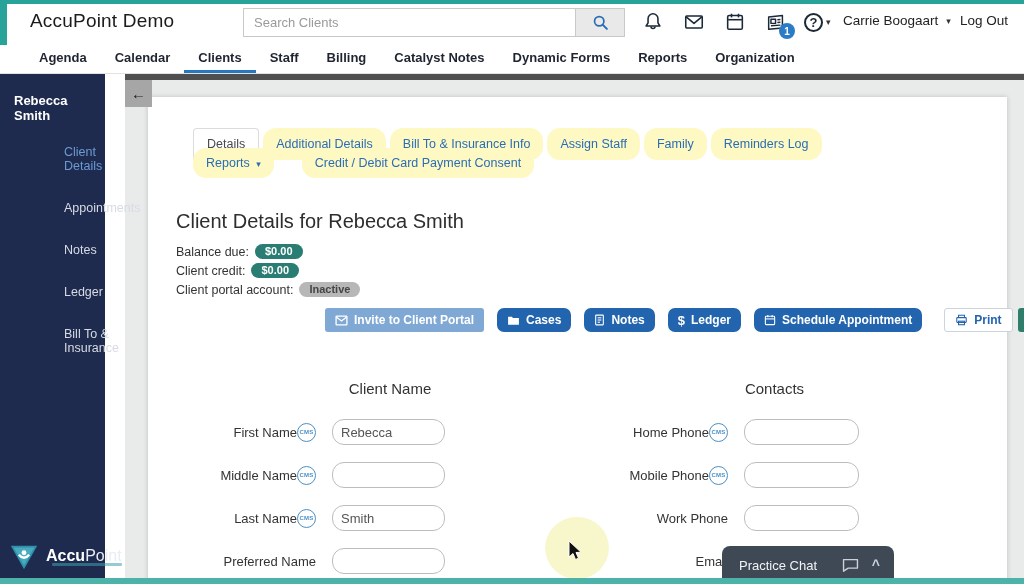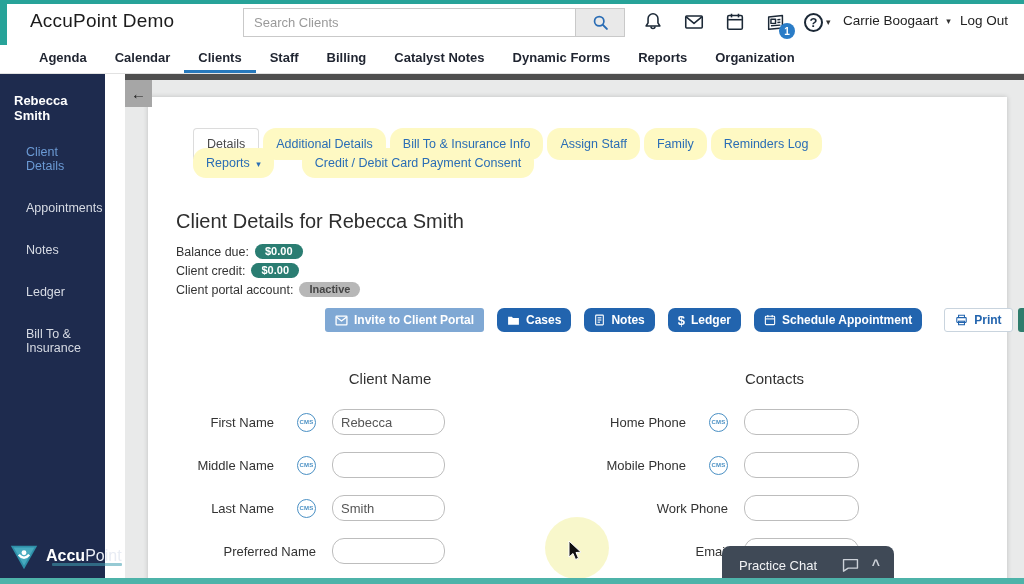--- a/index.html
+++ b/index.html
@@ -28,21 +28,21 @@
   .logout { position:absolute; left:960px; top:13px; font-size:13.5px; color:#222; background:none; border:none; cursor:pointer; }
 
   
   .nav { position:absolute; left:0; top:44px; width:1024px; height:30px; background:#fff; border-bottom:1px solid #e2e2e2; display:flex; align-items:stretch; padding-left:25px; }
   .nav-item { font-size:13px; font-weight:bold; color:#1f2430; background:none; border:none; cursor:pointer; padding:0 14px; display:flex; align-items:center; border-bottom:3px solid transparent; }
   .nav-item.active { border-bottom:3px solid #2779bd; }
 
   
   .sidebar { position:absolute; left:0; top:74px; width:105px; height:510px; background:#1e2b4e; z-index:5; }
   .sb-client { padding:19px 14px 8px; font-size:13px; font-weight:bold; color:#ffffff; }
-  .sb-link { display:block; width:100%; text-align:left; background:none; border:none; cursor:pointer; padding:14px 26px; font-size:12.5px; color:#d7dbe4; }
+  .sb-link { display:block; width:100%; text-align:left; background:none; border:none; cursor:pointer; padding:14px 26px; font-size:12.5px; color:#d7dbe4;margin-left:38px; }
   .sb-link.active { color:#6b9ad4; }
   .sb-logo { position:absolute; left:8px; bottom:12px; display:flex; align-items:center; gap:6px; }
   .logo-text { font-size:16px; color:#fff; }
   .logo-text .bold { font-weight:bold; }
   .logo-text .light { font-weight:normal; color:#e8ecf4; }
   .tagline { position:absolute; left:44px; bottom:6px; width:70px; height:3px; background:#3f9fb0; opacity:.55; border-radius:1px; }
 
   
   .content-bg { position:absolute; left:125px; top:74px; width:899px; height:510px; background:#e9eaea; }
   .dark-strip { position:absolute; left:125px; top:74px; width:899px; height:6px; background:#4f4f4f; }
@@ -69,25 +69,25 @@
   .abtn.blue { background:#2264ae;border-radius:7px; }
   .abtn.print { background:#fff; color:#2264ae; border:1px solid #c9d4de; margin-left:9px; }
   .abtn.save { background:#2f7d6d; margin-left:-8px; }
   .dollar-ic { font-size:13px; font-weight:bold; }
 
   
   .form-cols { position:absolute; top:273px; left:0; width:859px; }
   .col { position:absolute; top:0; }
   .col-left { left:0; width:430px; }
   .col-right { left:430px; width:429px; }
-  .col h3 { font-size:15px; font-weight:normal; color:#333; text-align:center; height:18px; margin-bottom:21px; }
+  .col h3 { font-size:15px; font-weight:normal; color:#333; text-align:center; height:18px; margin-bottom:21px;margin-top:10px; }
   .col-left h3 { padding-left:54px; }
   .col-right h3 { padding-right:36px; }
   .frow { display:flex; align-items:center; margin-bottom:17px; }
-  .lbl { display:flex; align-items:center; justify-content:flex-end; gap:23px; font-size:13px; color:#333; }
+  .lbl { display:flex; align-items:center; justify-content:flex-end; gap:0; font-size:13px; color:#333; }
   .col-left .lbl { flex:0 0 168px; }
   .col-right .lbl { flex:0 0 150px; }
   .cms { width:19px; height:19px; flex:0 0 19px; border:1.5px solid #4a90c4; border-radius:50%; color:#4a90c4; font-size:6px; font-weight:bold; display:flex; align-items:center; justify-content:center; letter-spacing:.2px; }
   .fin { width:113px; height:26px; margin-left:16px; border:1px solid #bdbdbd; border-radius:12px; padding:0 8px; font-size:13px; color:#555; outline:none; }
   .col-right .fin { width:115px; }
 
   
   .cursor-glow { position:absolute; left:545px; top:517px; width:64px; height:62px; border-radius:50%; background:#f7f6c5; opacity:.9; z-index:8; }
   .cursor { position:absolute; left:568px; top:540px; z-index:9; }
 

